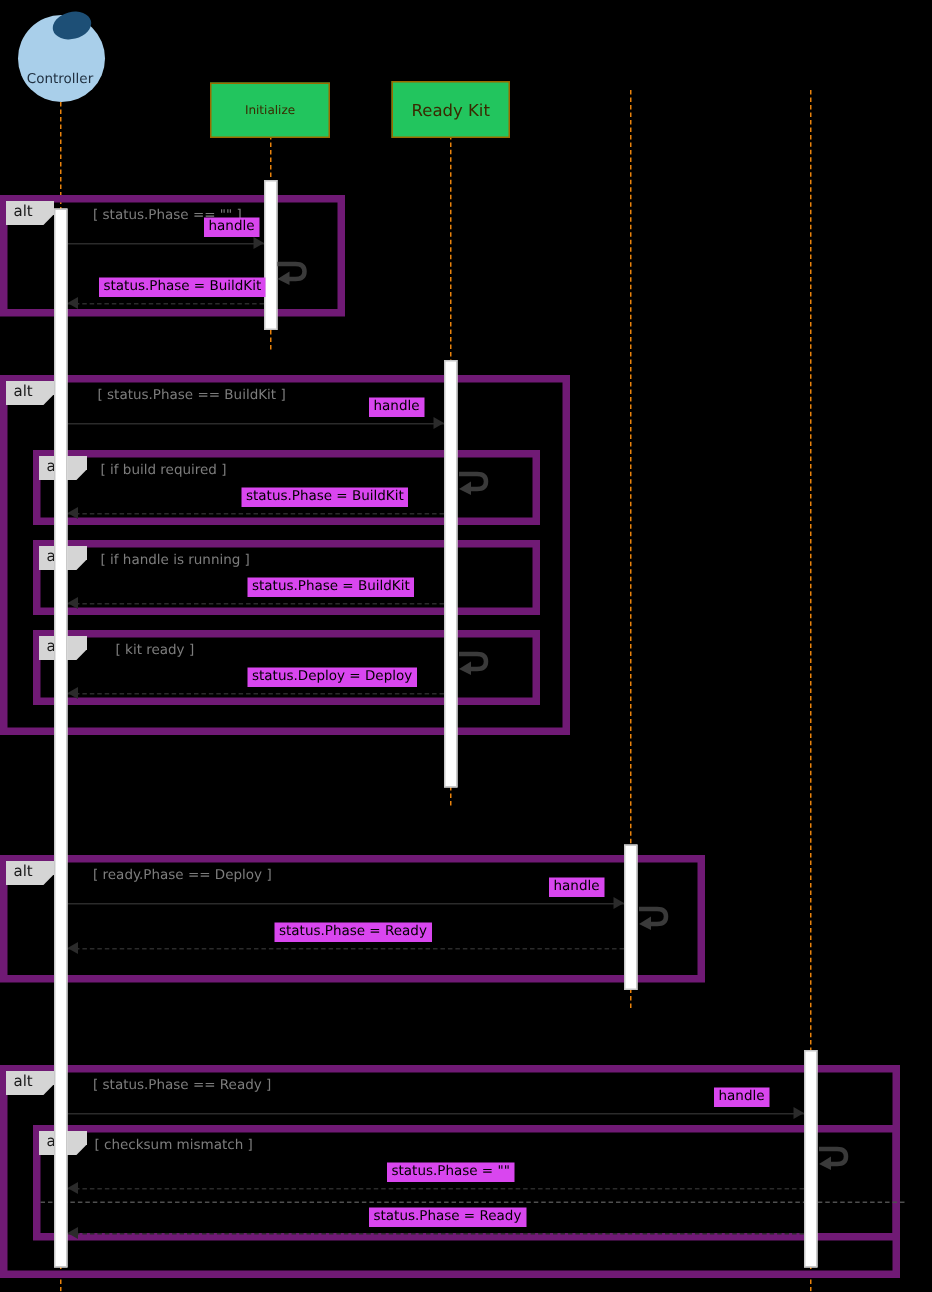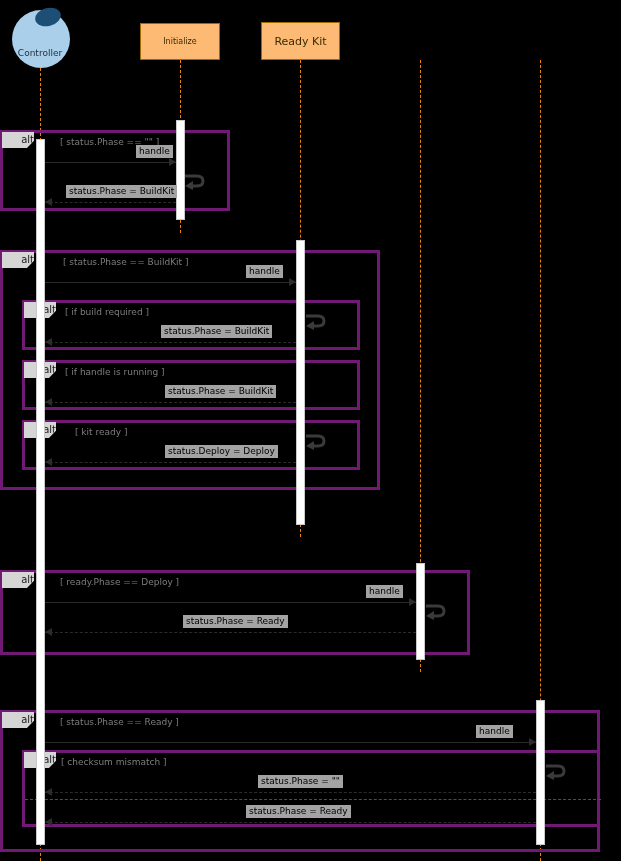--- a/index.html
+++ b/index.html
@@ -2,45 +2,45 @@
 <html><head>
 <meta charset="utf-8">
 <style>
   * { margin:0; padding:0; box-sizing:border-box; }
   html,body { background:#000; }
   body { font-family:"DejaVu Sans", sans-serif; }
   #canvas { position:relative; width:621px; height:861px; background:#000000; overflow:hidden; }
 
   .lifeline { position:absolute; width:0; border-left:1px dashed #E8820C; }
 
-  .participant { position:absolute; background:#fdba74; border:1px solid #9c6a00;
+  .participant { position:absolute; background:#22c55e; border:1px solid #9c6a00;
                  color:#3a2a00; display:flex; align-items:center; justify-content:center;
-                 font-size:11px; text-align:center; }
+                 font-size:11px; text-align:center;margin-top:32px; }
   .participant.small { font-size:8px; }
 
   .actor { position:absolute; left:10px; top:6px; width:62px; height:64px; }
   .actor .lbl { position:absolute; left:0; top:42px; width:60px; text-align:center;
                 font-size:9px; color:#1e2e3e; }
 
-  .fragment { position:absolute; border:3px solid #701a75;text-align:right; }
+  .fragment { position:absolute; border:5px solid #701a75; }
   .operator { position:absolute; left:-1px; top:-1px; width:32px; height:16px; background:#d5d5d5;
               color:#1a1a1a; font-size:10px; line-height:16px; padding-left:5px;
               clip-path: polygon(0 0, 100% 0, 100% 55%, 78% 100%, 0 100%); }
   .guard { position:absolute; font-size:9px; color:#7d7d7d; white-space:nowrap; }
 
   .activation { position:absolute; width:9px; background:#ffffff; border:1px solid #c9c9c9; }
 
   .msg-line { position:absolute; height:0; border-top:1px solid #2b2b2b; }
   .msg-line.dashed { border-top-style:dashed; }
   .arr-r { position:absolute; width:0; height:0; border-top:4px solid transparent;
            border-bottom:4px solid transparent; border-left:7px solid #2b2b2b; }
   .arr-l { position:absolute; width:0; height:0; border-top:4px solid transparent;
            border-bottom:4px solid transparent; border-right:7px solid #2b2b2b; }
 
-  .msg-label { position:absolute; background:#a3a3a3; color:#000000; font-size:9px;
+  .msg-label { position:absolute; background:#d946ef; color:#000000; font-size:9px;
                line-height:11px; padding:1px 3px; white-space:nowrap; }
 
   .selfloop { position:absolute; }
 
   .divider { position:absolute; height:0; border-top:1px dashed #4f4f4f; }
 </style>
 </head>
 <body>
 
 <div id="canvas">

